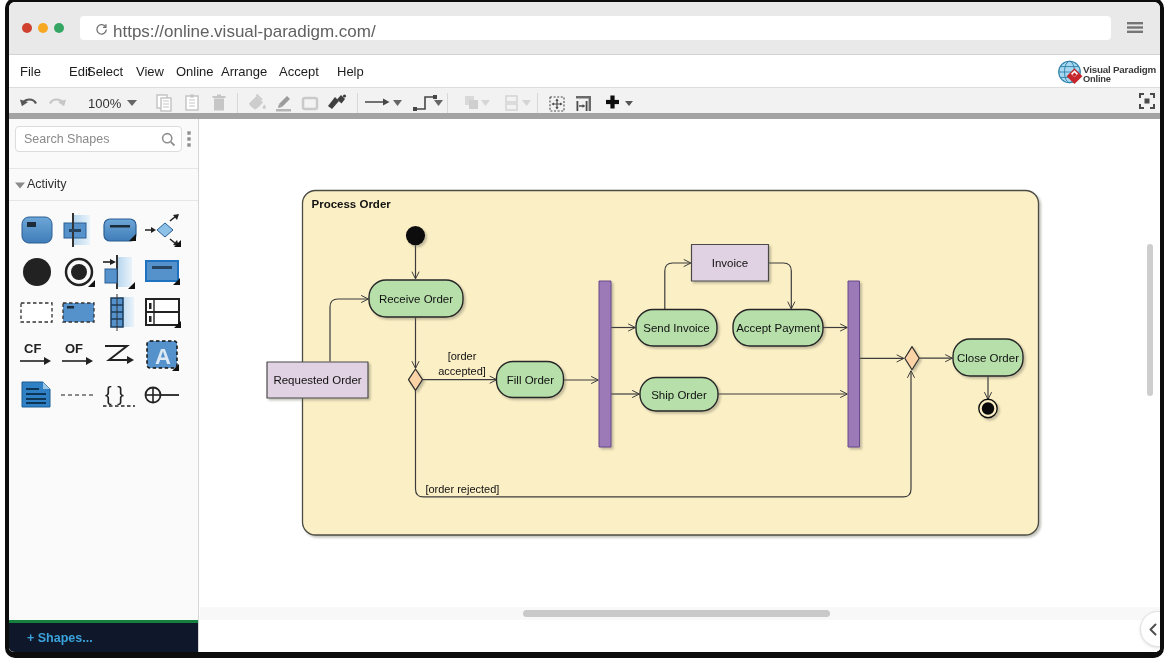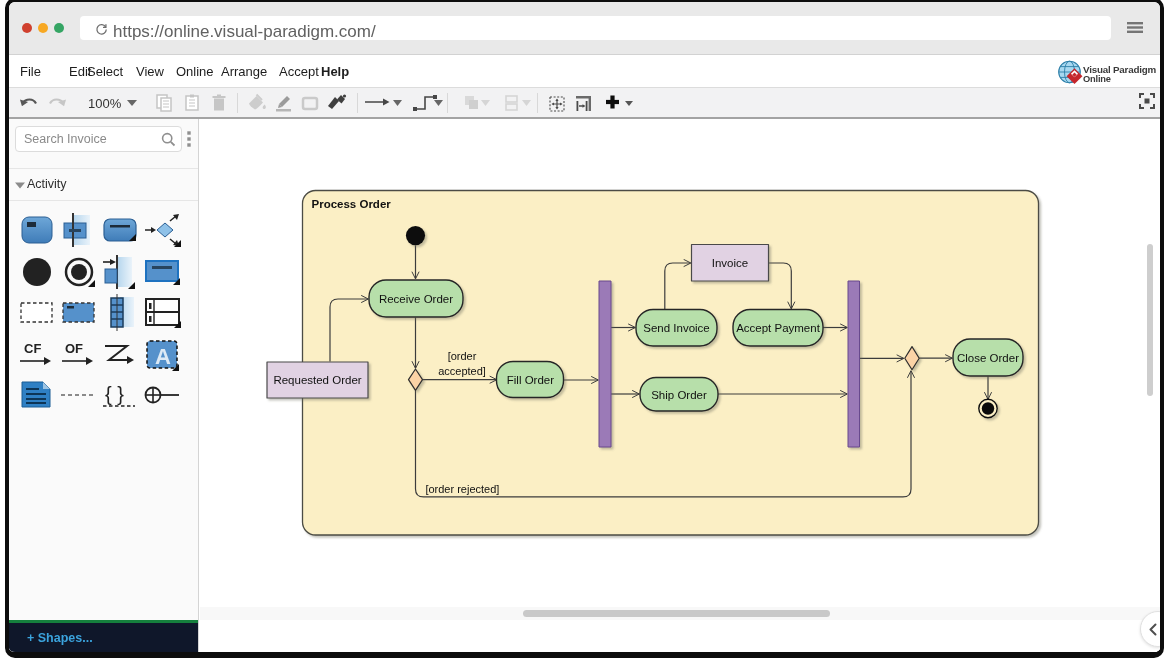--- a/index.html
+++ b/index.html
@@ -8,21 +8,21 @@
 #frame { position:absolute; left:5px; top:-2px; width:1159px; height:660px; border:4px solid #0d0d0d; border-bottom-width:6px; border-radius:10px; background:#fff; overflow:hidden; }
 
 #chrome { position:absolute; left:0; top:0; width:100%; height:53px; background:#e9e9e9; border-bottom:1px solid #d2d2d2; }
 .dot { position:absolute; top:21px; width:10px; height:10px; border-radius:50%; }
 #urlbar { position:absolute; left:71px; top:14px; width:1031px; height:24px; background:#fff; border-radius:4px; }
 #urltext { position:absolute; left:104px; top:20px; font-size:17px; color:#616161; }
 
 #menubar { position:absolute; left:0; top:53px; width:100%; height:33px; background:#fff; border-bottom:1px solid #dcdcdc; }
 .menuitem { position:absolute; top:9px; font-size:13px; color:#1d1d1d; }
 
-#toolbar { position:absolute; left:0; top:86px; width:100%; height:31px; background:#f2f2f3; border-bottom:2px solid #a3a3a3; }
+#toolbar { position:absolute; left:0; top:86px; width:100%; height:31px; background:#f2f2f3; border-bottom:6px solid #a3a3a3; }
 .tsep { position:absolute; top:5px; width:1px; height:20px; background:#d8d8d8; }
 .ticon { position:absolute; top:4px; }
 
 #main { position:absolute; left:0; top:117px; width:100%; height:533px; background:#fff; }
 #sidebar { position:absolute; left:0; top:0; width:190px; height:533px; background:#fafafa; border-right:1px solid #d4d4d4; }
 #search { position:absolute; left:6px; top:7px; width:167px; height:26px; background:#fff; border:1px solid #dcdcdc; border-radius:4px; }
 #searchtext { position:absolute; left:15px; top:13px; font-size:12.5px; color:#8a8a8a; }
 #shapesfoot { position:absolute; left:0; bottom:0; width:189px; height:32px; background:#0f172a; border-top:3px solid #15803d; }
 #canvas { position:absolute; left:191px; top:0; width:969px; height:533px; background:#fff; }
 #tabbar { position:absolute; left:0; top:501px; width:969px; height:32px; background:#f1f1f2; }
@@ -56,21 +56,21 @@
   </div>
 
   <div id="menubar">
     <span class="menuitem" style="left:11px;">File</span>
     <span class="menuitem" style="left:60px;">Edit</span>
     <span class="menuitem" style="left:78px;">Select</span>
     <span class="menuitem" style="left:127px;">View</span>
     <span class="menuitem" style="left:167px;">Online</span>
     <span class="menuitem" style="left:212px;">Arrange</span>
     <span class="menuitem" style="left:270px;">Accept</span>
-    <span class="menuitem" style="left:312px;font-weight:bold;">Help</span>
+    <span class="menuitem" style="left:328px;">Help</span>
 
     <svg class="abs" style="left:1049px; top:5px;" width="108" height="26" viewBox="0 0 108 26">
       <circle cx="11.5" cy="12" r="10.8" fill="#a8d8f0" stroke="#2d7fa8" stroke-width="1.1"></circle>
       <ellipse cx="11.5" cy="12" rx="5" ry="10.8" fill="none" stroke="#2d7fa8" stroke-width="0.9"></ellipse>
       <line x1="0.7" y1="12" x2="22.3" y2="12" stroke="#2d7fa8" stroke-width="0.9"></line>
       <line x1="2.2" y1="6.6" x2="20.8" y2="6.6" stroke="#2d7fa8" stroke-width="0.9"></line>
       <line x1="2.2" y1="17.4" x2="20.8" y2="17.4" stroke="#2d7fa8" stroke-width="0.9"></line>
       <g transform="translate(16.5,16.2) rotate(45)">
         <rect x="-5.6" y="-5.6" width="11.2" height="11.2" fill="#c5262c"></rect>
         <rect x="-4.2" y="-4.2" width="5" height="5" fill="#fff"></rect>
@@ -206,21 +206,21 @@
       <path d="M11 1 L15 1 L15 5" fill="none" stroke="#4a4a4a" stroke-width="2"></path>
       <path d="M15 11 L15 15 L11 15" fill="none" stroke="#4a4a4a" stroke-width="2"></path>
       <path d="M5 15 L1 15 L1 11" fill="none" stroke="#4a4a4a" stroke-width="2"></path>
       <rect x="5.5" y="5.5" width="5" height="5" fill="#4a4a4a"></rect>
     </svg>
   </div>
 
   <div id="main">
     <div id="sidebar">
       <div id="search"></div>
-      <div id="searchtext">Search Invoice</div>
+      <div id="searchtext">Search Shapes</div>
       <svg class="abs" style="left:152px; top:13px;" width="15" height="15" viewBox="0 0 15 15">
         <circle cx="6.2" cy="6.2" r="4.6" fill="none" stroke="#8f8f8f" stroke-width="1.6"></circle>
         <line x1="9.8" y1="9.8" x2="13.5" y2="13.5" stroke="#8f8f8f" stroke-width="1.8"></line>
       </svg>
       <svg class="abs" style="left:178px; top:12px;" width="4" height="16" viewBox="0 0 4 16">
         <rect x="0.3" y="0.3" width="3.4" height="3.4" fill="#8f8f8f"></rect>
           <rect x="0.3" y="6.3" width="3.4" height="3.4" fill="#8f8f8f"></rect>
           <rect x="0.3" y="12.3" width="3.4" height="3.4" fill="#8f8f8f"></rect>
       </svg>
       <div class="abs" style="left:0; top:49px; width:189px; height:1px; background:#e6e6e6;"></div>

